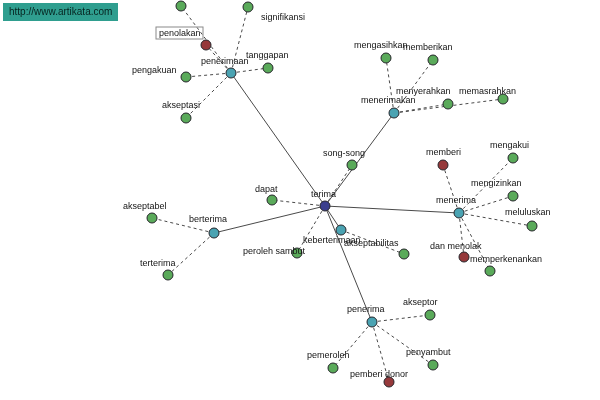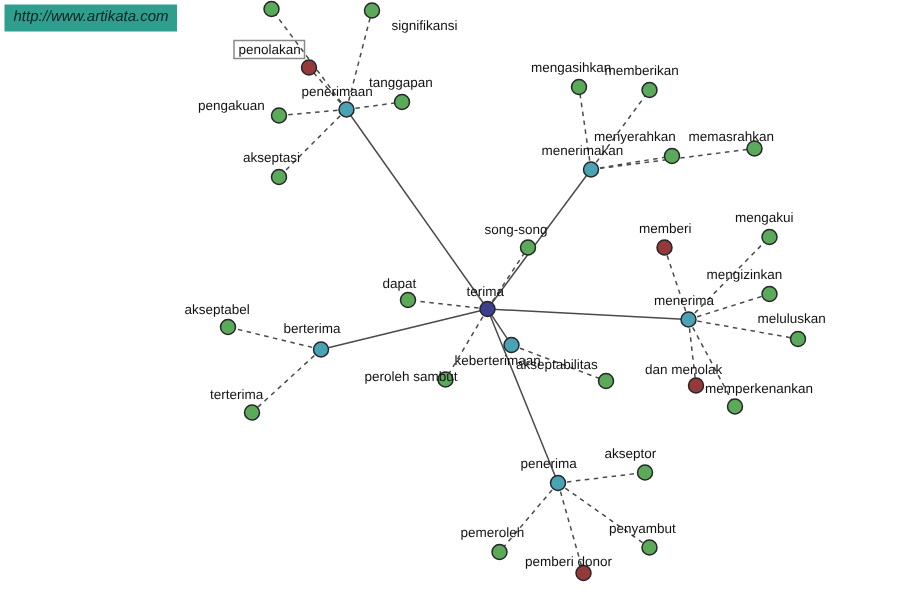--- a/index.html
+++ b/index.html
@@ -10,21 +10,20 @@
     position: relative;
     font-family: "Liberation Sans", sans-serif;
   }
   .url-chip {
     position: absolute; top: 3px; left: 3px;
     padding: 3px 6px;
     font-size: 10px;
     line-height: 12px;
     z-index: 2;
     white-space: nowrap;
-    font-style: italic;
   }
   svg { position: absolute; top: 0; left: 0; }
   text { font-family: "Liberation Sans", sans-serif; font-size: 9px; }
 </style>
 </head>
 <body>
 
 <div class="url-chip" style="background: rgb(47, 158, 143); color: rgb(6, 35, 31);">http://www.artikata.com</div>
 
 <svg id="graph" width="600" height="400" viewBox="0 0 600 400">

